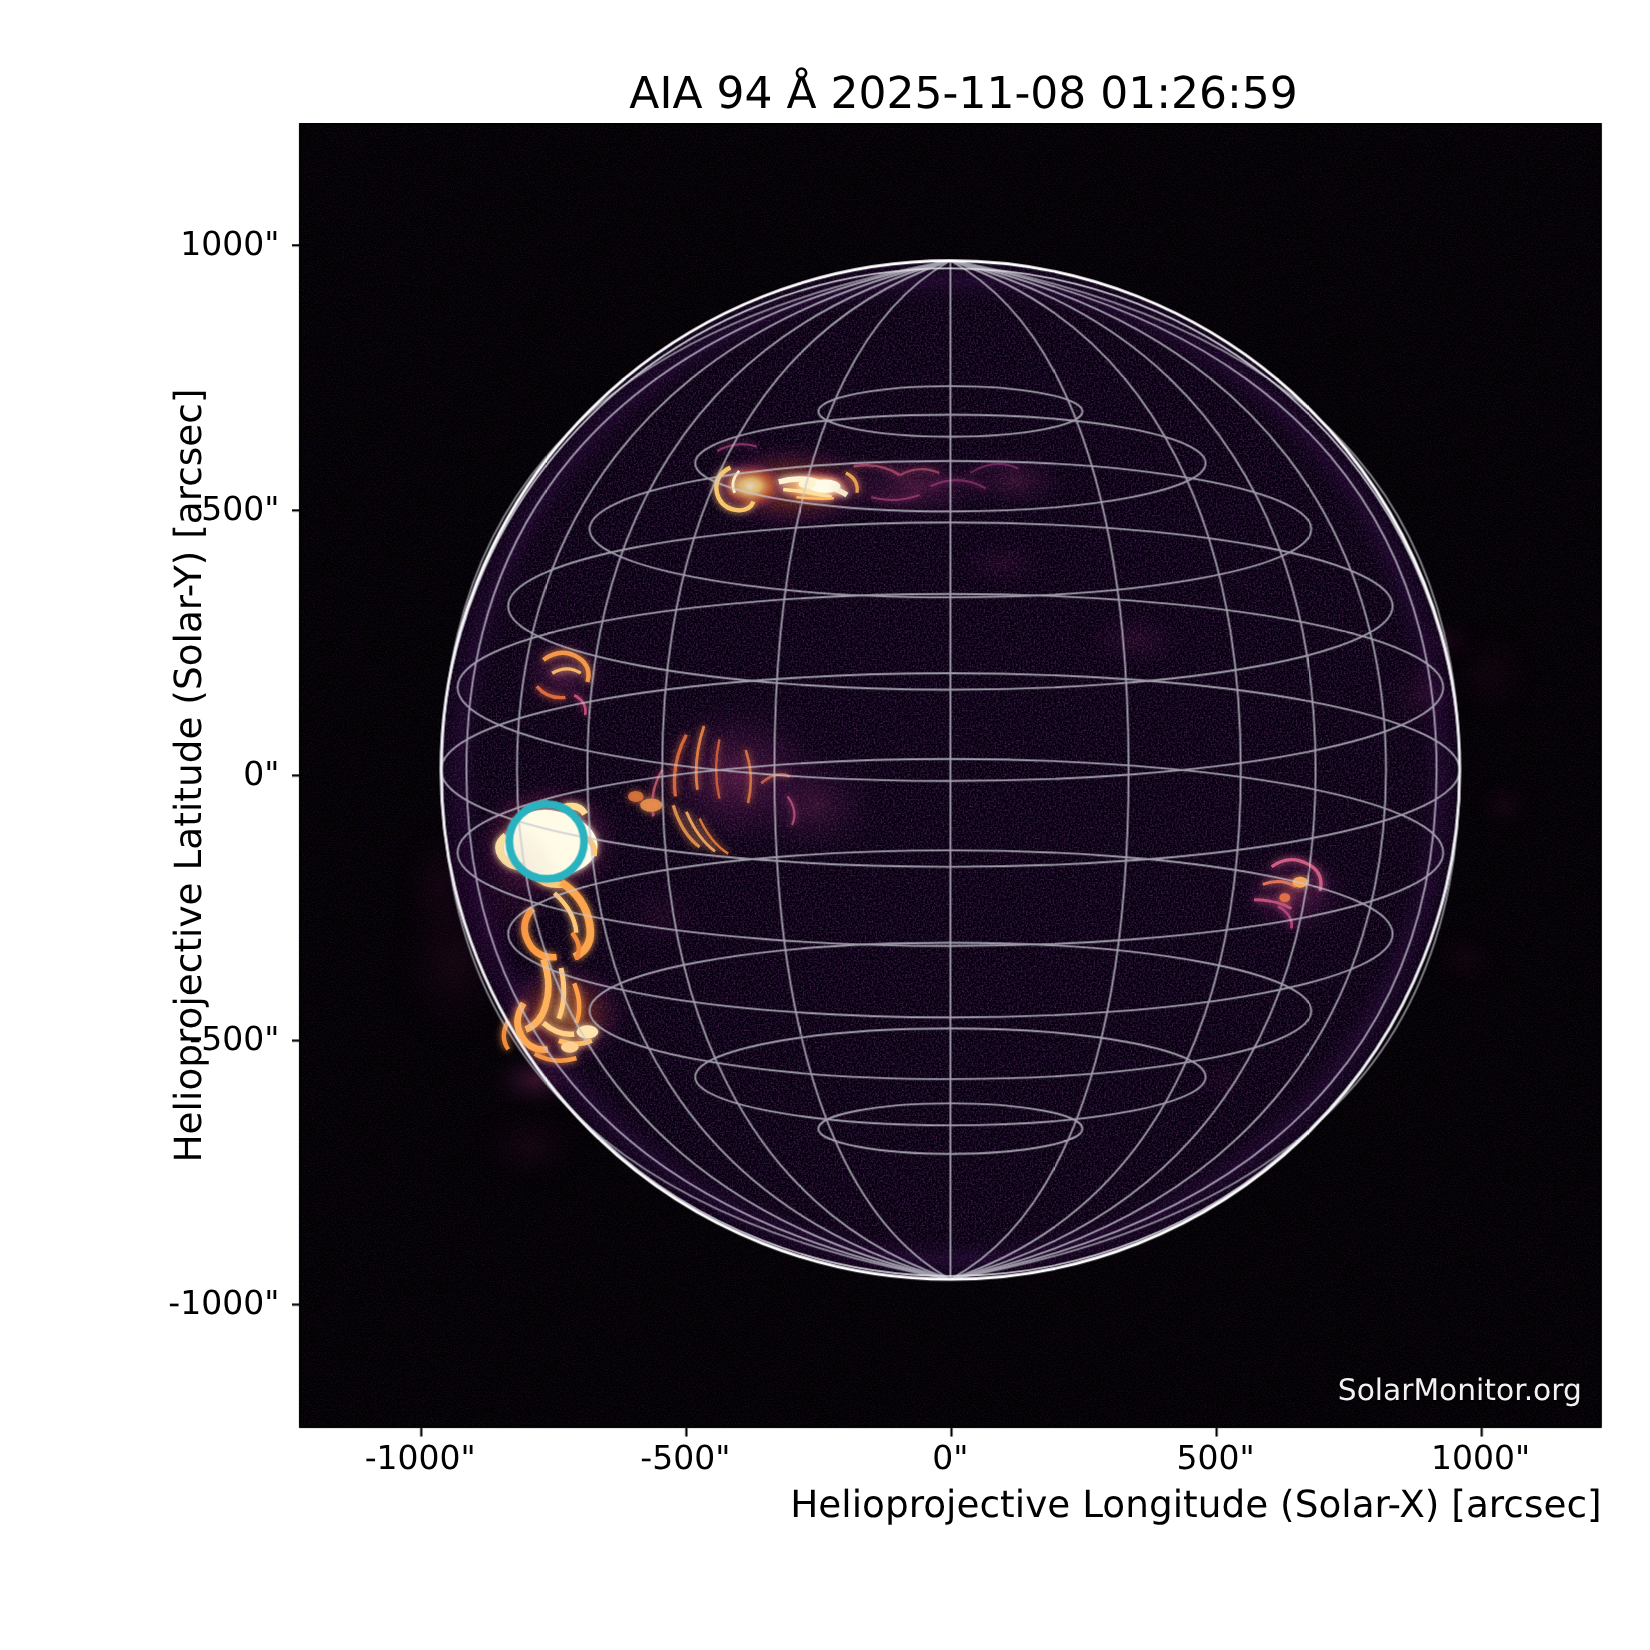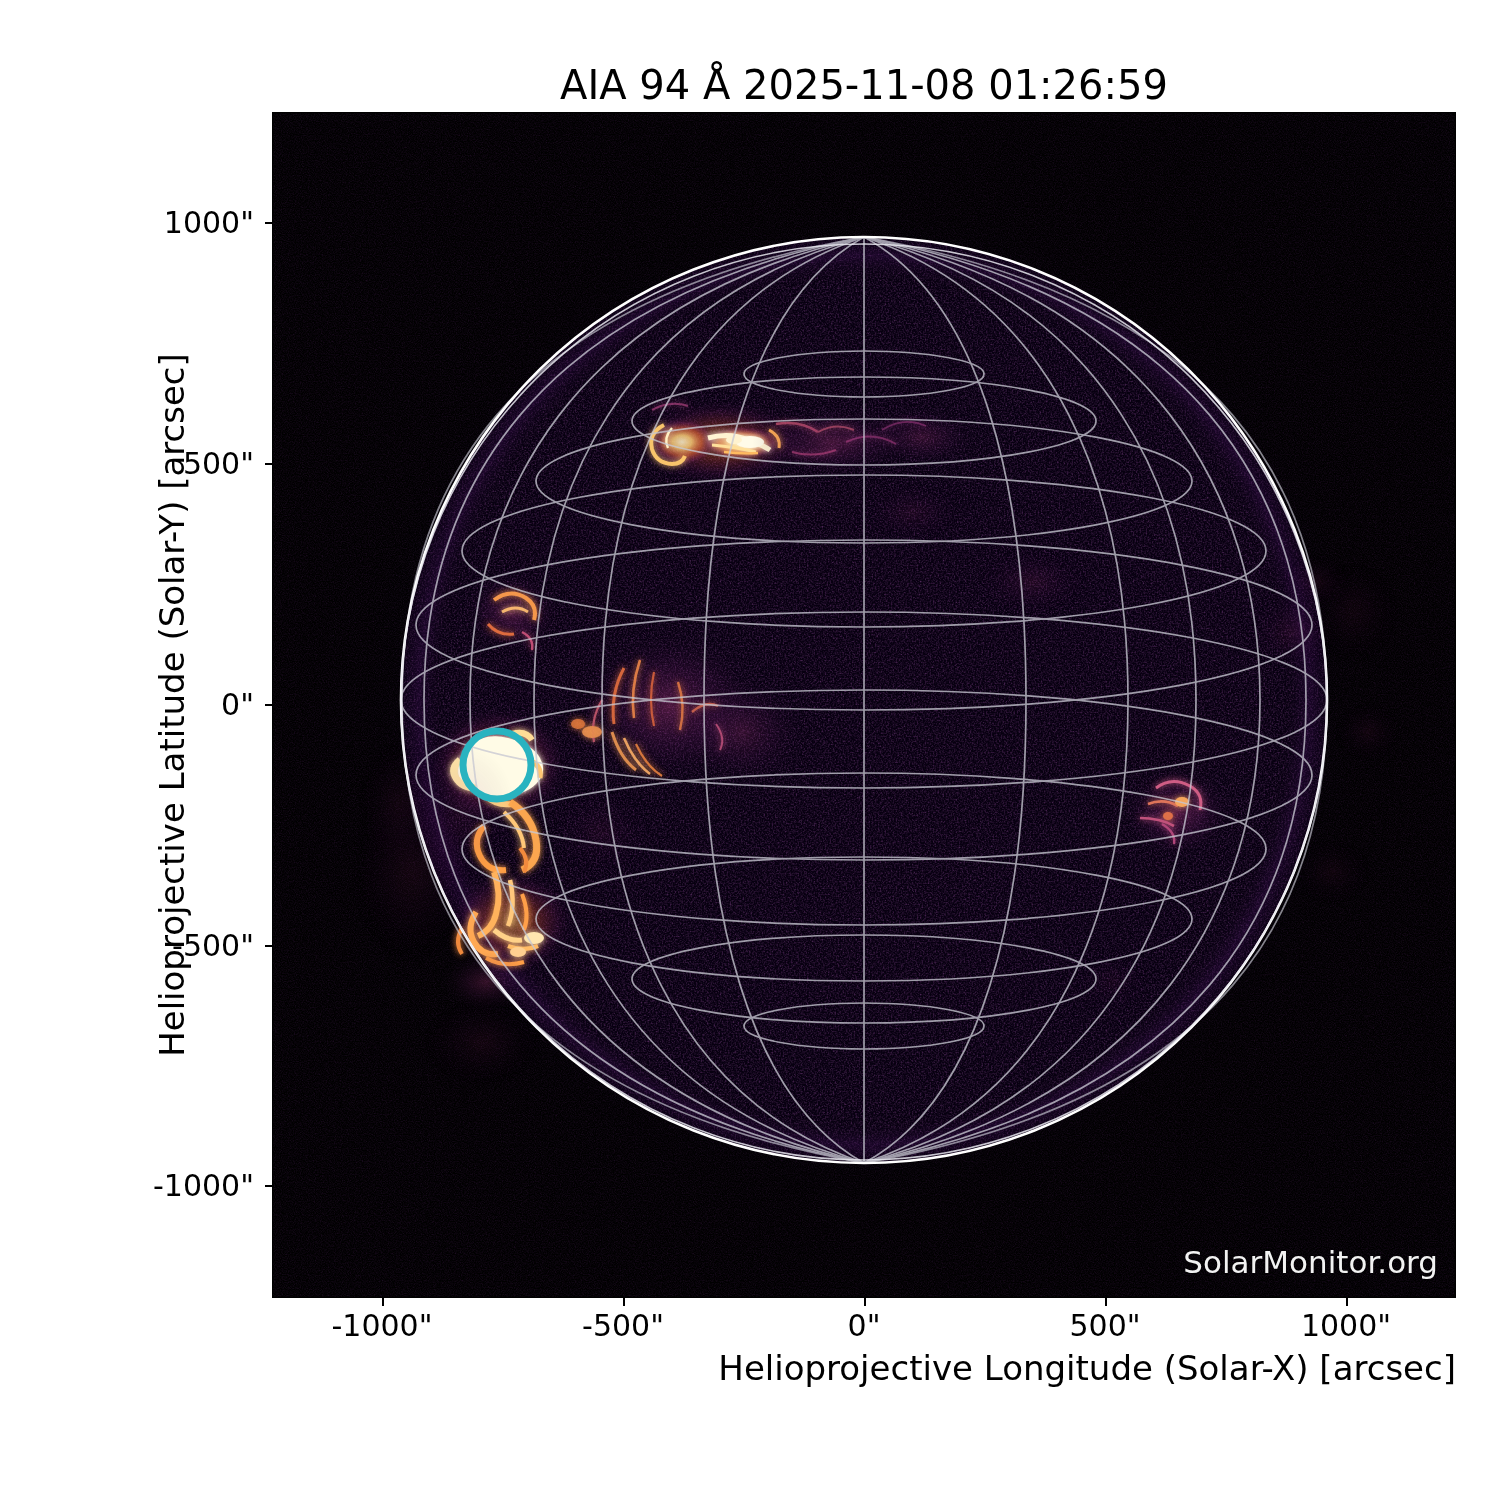--- a/index.html
+++ b/index.html
@@ -16,21 +16,21 @@
   }
   #figure {
     position: absolute;
     left: 0; top: 0;
     width: 1500px;
     height: 1500px;
     background: #ffffff;
   }
   .fig-title {
     position: absolute;
-    left: 272px;
+    left: 284px;
     top: 62px;
     width: 1184px;
     text-align: center;
     font-size: 40px;
     color: #000000;
     font-family: "DejaVu Sans", sans-serif;
     letter-spacing: 0px;
     white-space: nowrap;
   }
   #axes {
@@ -102,21 +102,21 @@
     font-size: 34px;
     color: #000000;
     white-space: nowrap;
     transform-origin: 0 0;
     transform: translate(152px, 1298px) rotate(-90deg);
   }
   #watermark {
     position: absolute;
     right: 18px;
     bottom: 18px;
-    font-size: 31px;
+    font-size: 27px;
     color: #f2f2f2;
     font-family: "DejaVu Sans", sans-serif;
     white-space: nowrap;
     text-shadow: 0 0 2px #000;
   }
   .sun-svg { position: absolute; left: 0; top: 0; }
 </style>
 </head>
 <body>
 

